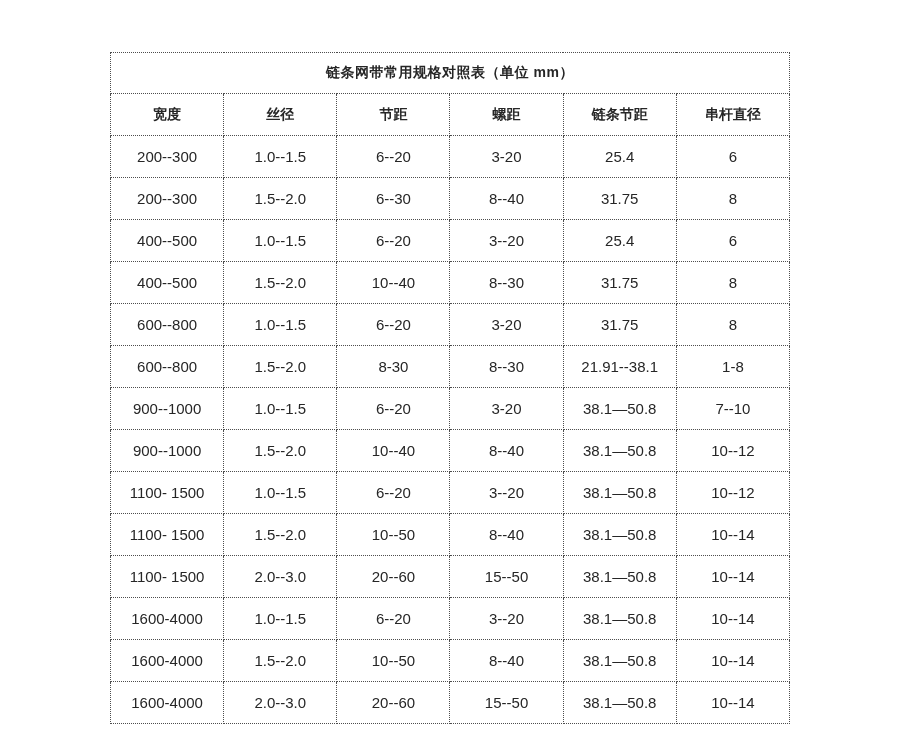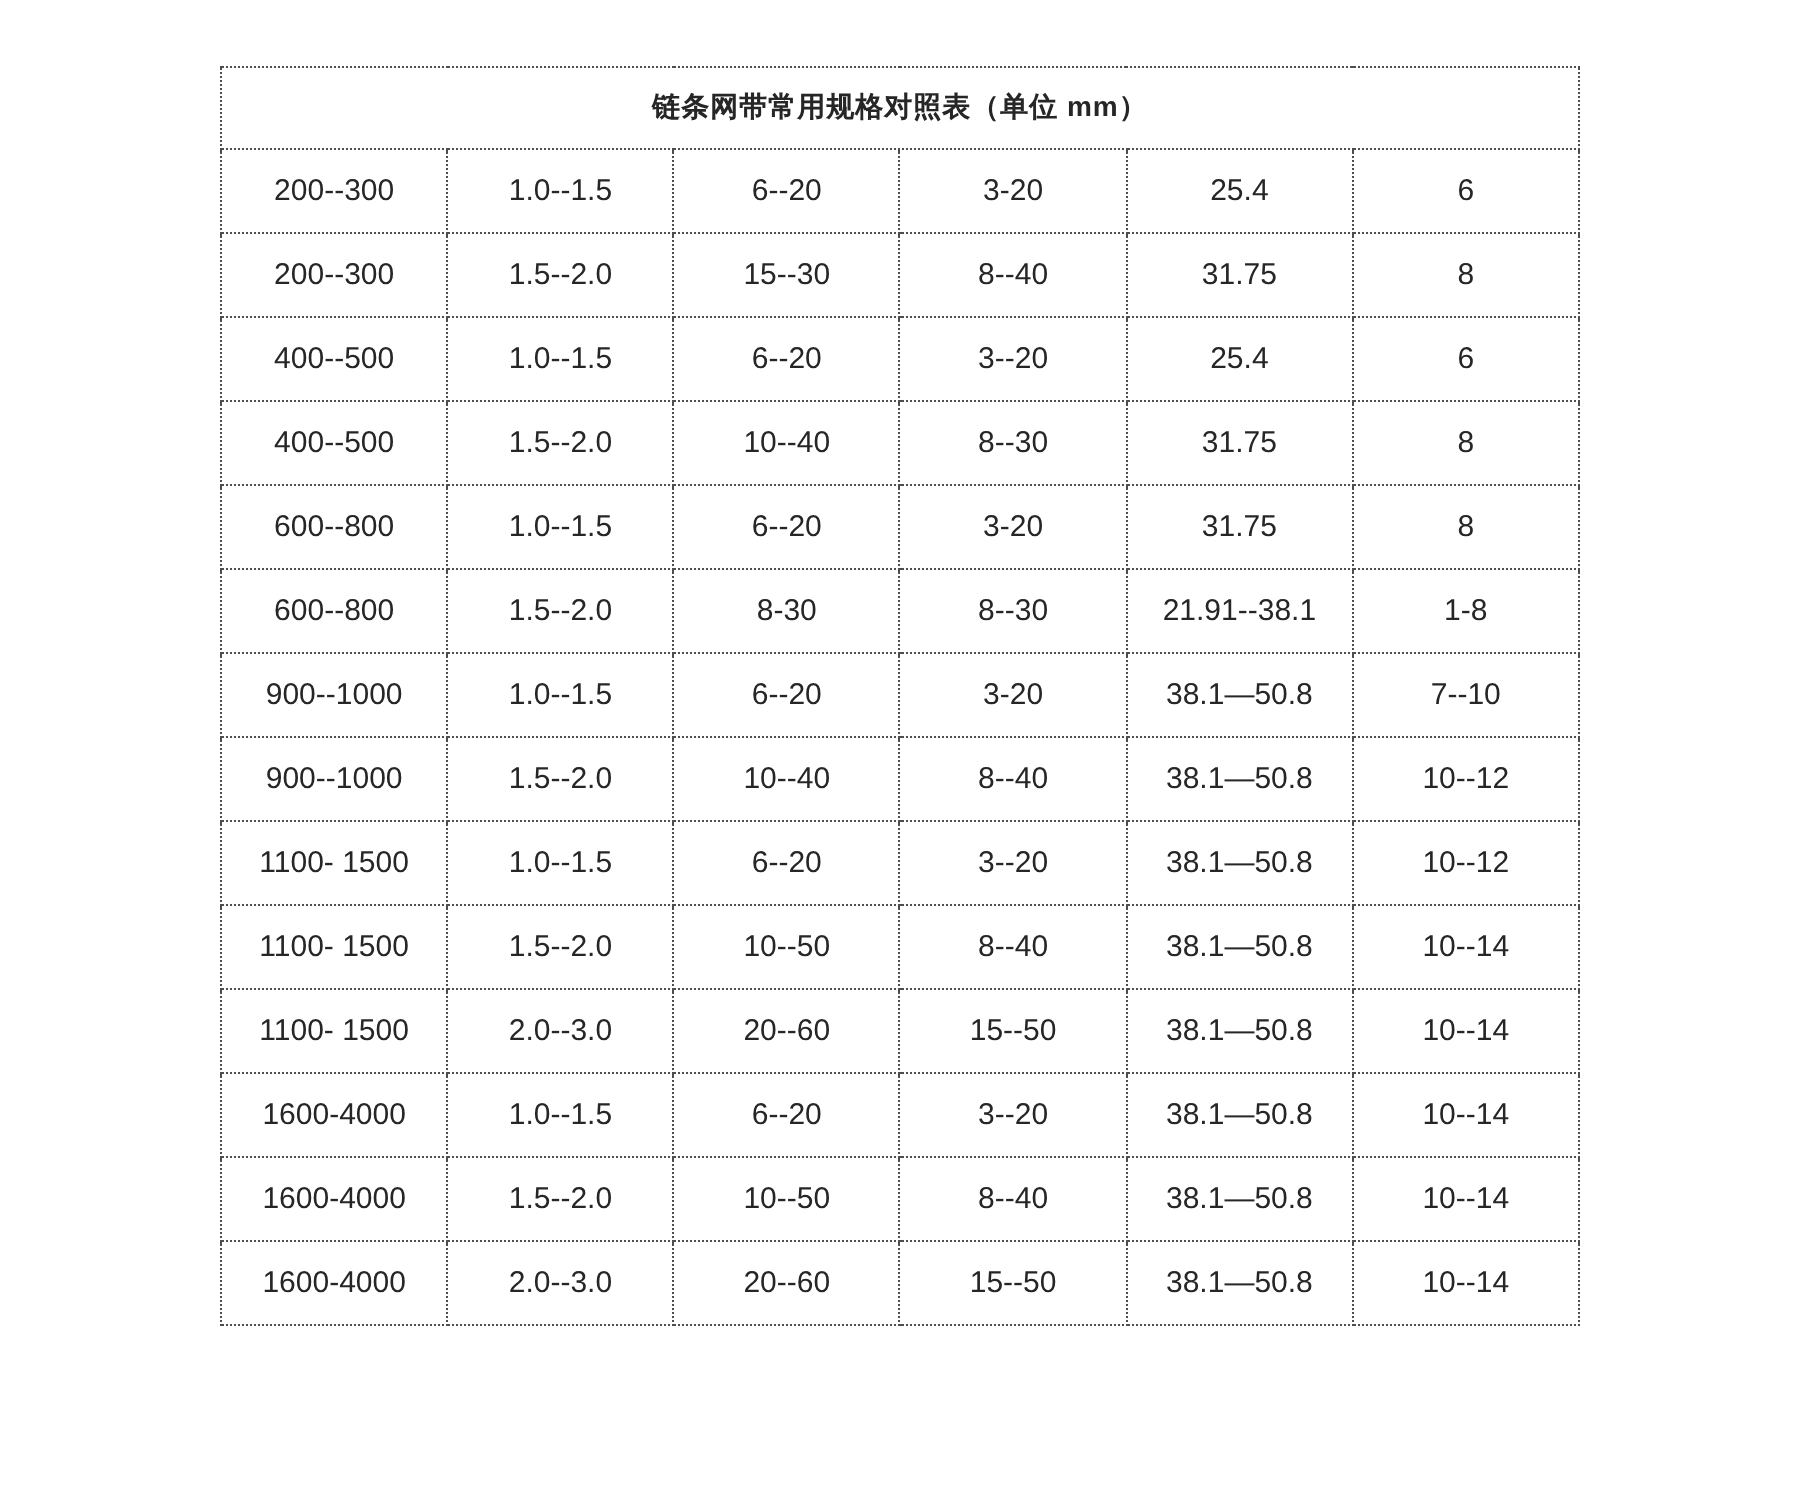--- a/index.html
+++ b/index.html
@@ -5,21 +5,21 @@
   html, body {
     margin: 0;
     padding: 0;
     background: #ffffff;
     width: 900px;
     height: 752px;
     font-family: "Liberation Sans", "DejaVu Sans", sans-serif;
   }
   .table-wrap {
     width: 900px;
-    padding-top: 33px;
+    padding-top: 52px;
     box-sizing: border-box;
   }
   table.spec-table {
     border-collapse: collapse;
     table-layout: fixed;
     width: 680px;
     margin: 0 auto;
     background: #ffffff;
   }
   table.spec-table th,
@@ -51,34 +51,42 @@
 </style>
 </head>
 <body>
 
 <div class="table-wrap">
   <table class="spec-table">
     <thead>
       <tr>
         <th class="title-cell" colspan="6">链条网带常用规格对照表（单位 mm）</th>
       </tr>
+      <tr class="header-row">
+          <th style="width: 23.9%;">宽度</th>
+          <th style="width: 11%;">丝径</th>
+          <th style="width: 19.4%;">节距</th>
+          <th style="width: 11.2%;">螺距</th>
+          <th style="width: 20.9%;">链条节距</th>
+          <th style="width: 13.6%;">串杆直径</th>
+        </tr>
     </thead>
     <tbody>
         <tr>
           <td>200--300</td>
           <td>1.0--1.5</td>
           <td>6--20</td>
           <td>3-20</td>
           <td>25.4</td>
           <td>6</td>
         </tr>
         <tr>
           <td>200--300</td>
           <td>1.5--2.0</td>
-          <td>15--30</td>
+          <td>6--30</td>
           <td>8--40</td>
           <td>31.75</td>
           <td>8</td>
         </tr>
         <tr>
           <td>400--500</td>
           <td>1.0--1.5</td>
           <td>6--20</td>
           <td>3--20</td>
           <td>25.4</td>

